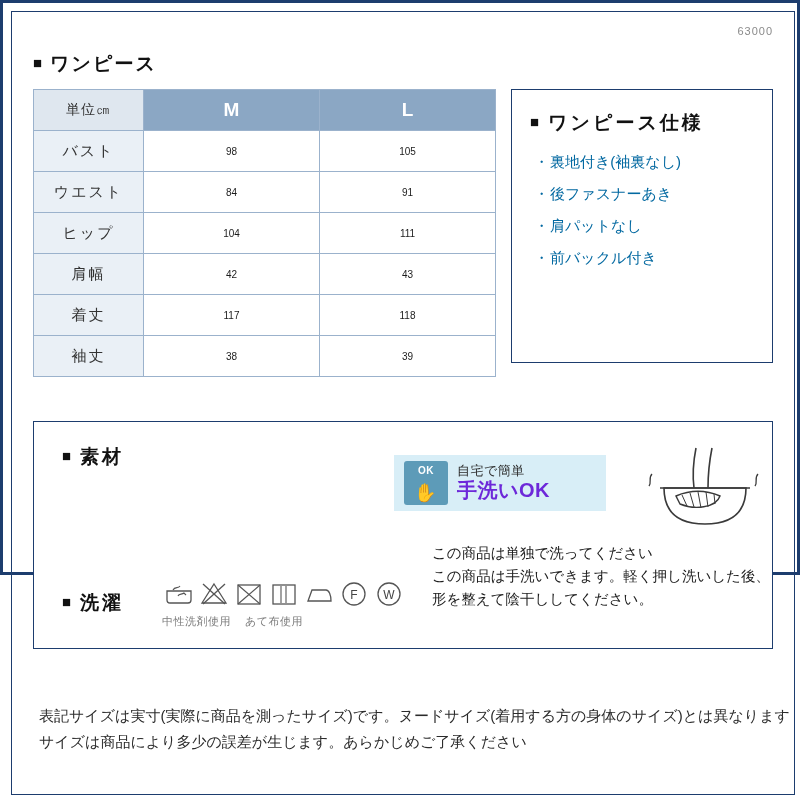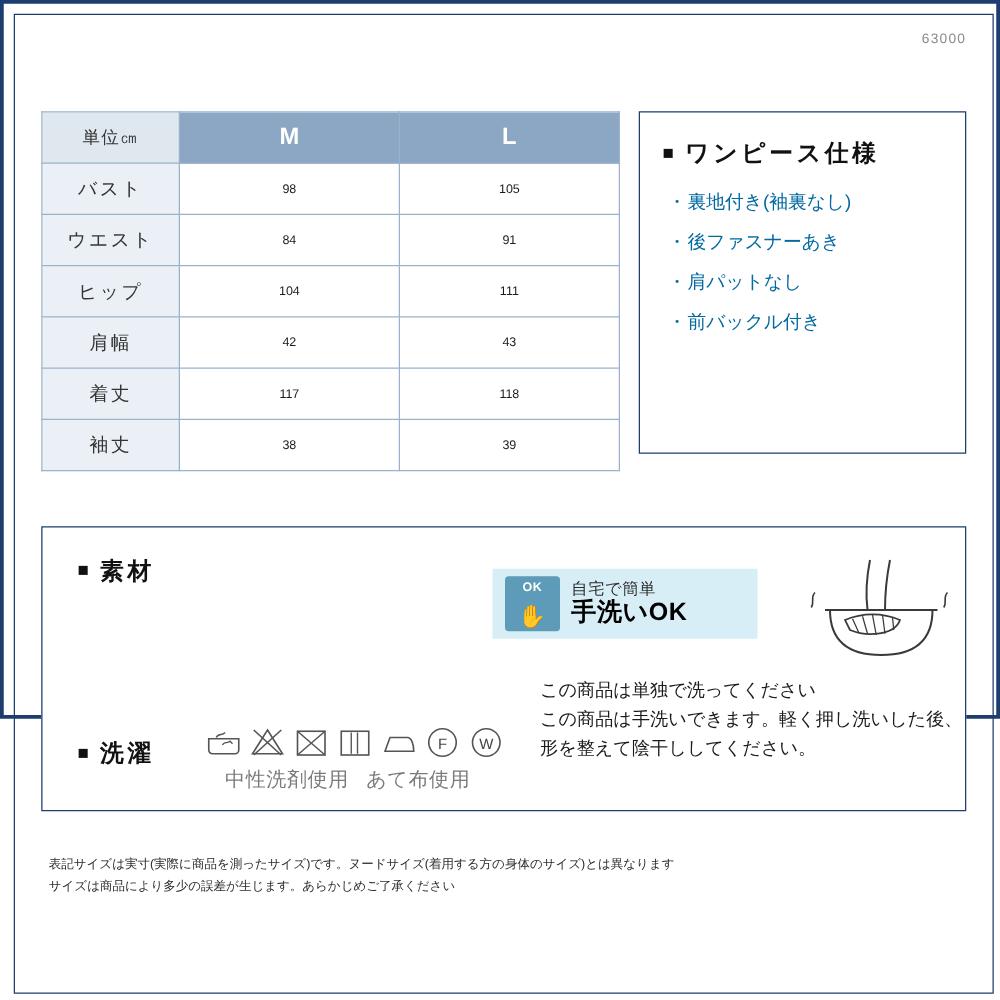--- a/index.html
+++ b/index.html
@@ -175,25 +175,25 @@
     gap: 5px;
   }
   .care-sym {
     width: 30px;
     height: 30px;
     position: relative;
   }
   .care-sym svg { display: block; }
   .care-notes {
     position: absolute;
-    left: 146px;
+    left: 128px;
     top: 192px;
     display: flex;
     gap: 14px;
-    font-size: 16px;
+    font-size: 11px;
     color: #7b7b7b;
     letter-spacing: 0.5px;
   }
 
   
   .handwash {
     position: absolute;
     left: 360px;
     top: 33px;
     width: 212px;
@@ -234,21 +234,21 @@
     line-height: 1.15;
   }
   .hw-text .l1 {
     font-size: 13px;
     color: #2a2a2a;
     letter-spacing: 0.5px;
   }
   .hw-text .l2 {
     font-size: 20px;
     font-weight: bold;
-    color: #000000;
+    color: #6d28d9;
     letter-spacing: 0.5px;
   }
   
   .basin {
     position: absolute;
     left: 612px;
     top: 22px;
     width: 118px;
     height: 86px;
   }
@@ -260,35 +260,36 @@
     font-size: 14.5px;
     line-height: 1.6;
     color: #1b1b1b;
   }
   .wash-desc div { white-space: nowrap; }
 
   
   .footer-note {
     position: absolute;
     left: 36px;
-    top: 680px;
-    font-size: 10px;
+    top: 700px;
+    font-size: 15px;
     line-height: 1.75;
     color: #2b2b2b;
   }
   .footer-note div { white-space: nowrap; }
 </style>
 </head>
 <body>
 
 <div class="page">
   <div class="inner-frame"></div>
 
   <div class="code">63000</div>
 
+  <div class="sq-head" id="title">ワンピース</div>
 
   <table class="size-table">
     <thead>
       <tr>
         <th class="unit col-label">単位㎝</th>
         <th class="col-val">M</th>
         <th class="col-val">L</th>
       </tr>
     </thead>
     <tbody>

